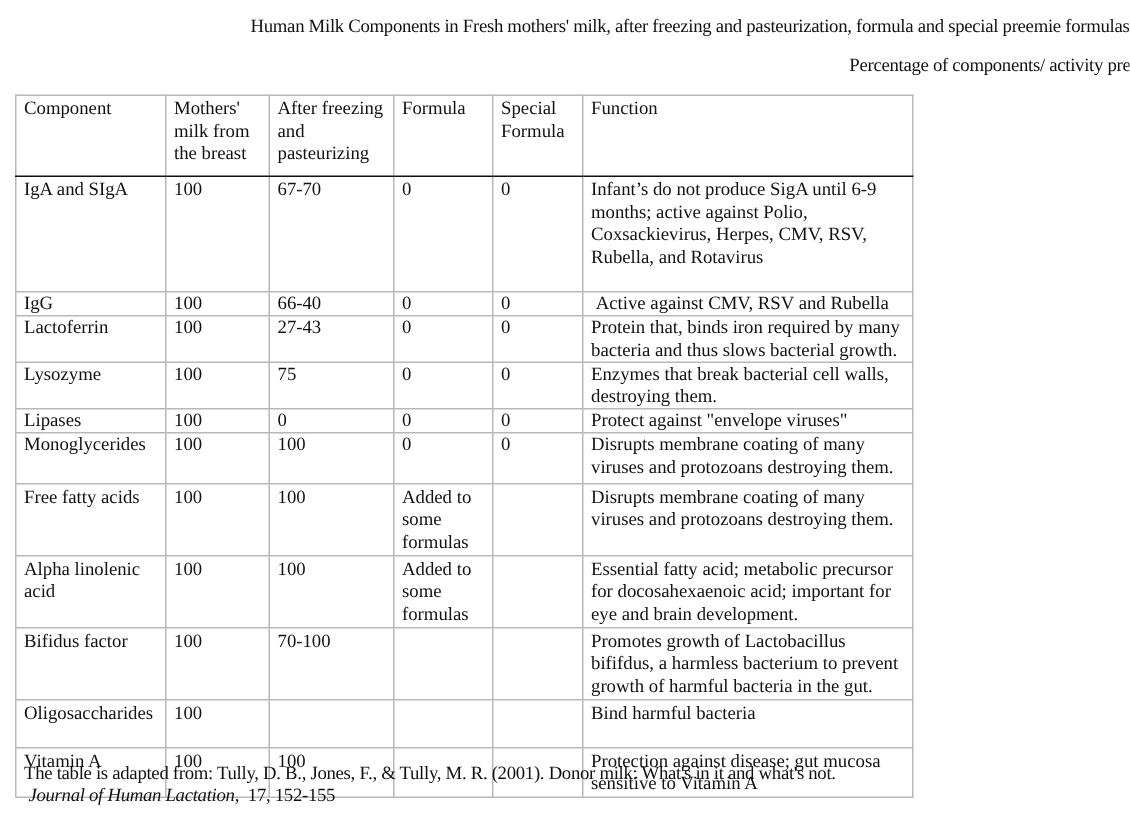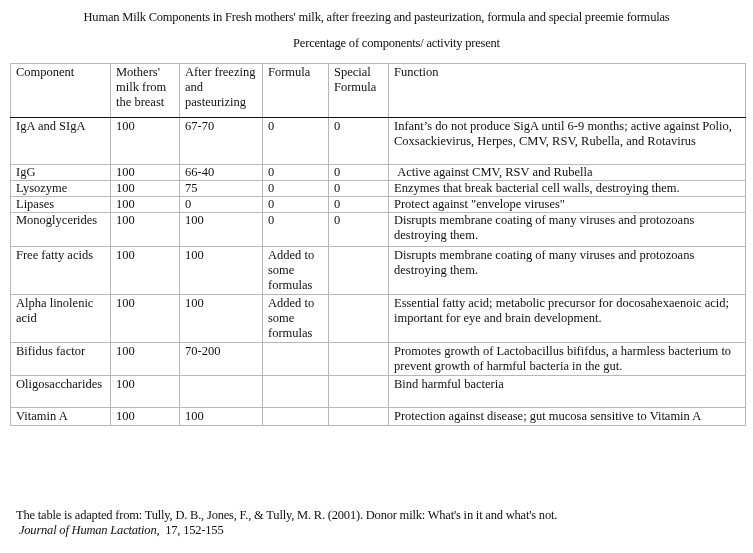--- a/index.html
+++ b/index.html
@@ -12,32 +12,32 @@
       height: 553px;
       position: relative;
       overflow: hidden;
       font-family: "Liberation Serif", "DejaVu Serif", serif;
       color: #111111;
     }
     .title {
       position: absolute;
       left: 0;
       width: 753px;
-      text-align: center;
+      text-align: right;
       font-size: 12.5px;
       letter-spacing: -0.2px;
     }
     #doc-title { top: 10px; }
     #doc-subtitle { top: 36px; margin-left: 20px; }
 
     table.milk {
       position: absolute;
       left: 10px;
       top: 63px;
-      width: 736px;
+      width: 599px;
       border-collapse: collapse;
       border: 1.5px solid #111111;
       font-size: 12.5px;
       line-height: 15px;
       table-layout: fixed;
       padding-left: 16px;
     }
     table.milk th, table.milk td {
       border: 1px solid #b8b8b8;
       vertical-align: top;
@@ -106,20 +106,28 @@
     </tr>
     <tr class="tight">
       <td>IgG</td>
       <td>100</td>
       <td>66-40</td>
       <td>0</td>
       <td>0</td>
       <td style="white-space: pre-wrap;"> Active against CMV, RSV and Rubella</td>
     </tr>
     <tr class="tight">
+      <td>Lactoferrin</td>
+      <td>100</td>
+      <td>27-43</td>
+      <td>0</td>
+      <td>0</td>
+      <td>Protein that, binds iron required by many bacteria and thus slows bacterial growth.</td>
+    </tr>
+    <tr class="tight">
       <td>Lysozyme</td>
       <td>100</td>
       <td>75</td>
       <td>0</td>
       <td>0</td>
       <td>Enzymes that break bacterial cell walls, destroying them.</td>
     </tr>
     <tr class="tight">
       <td>Lipases</td>
       <td>100</td>
@@ -148,21 +156,21 @@
       <td>Alpha linolenic acid</td>
       <td>100</td>
       <td>100</td>
       <td>Added to some formulas</td>
       <td></td>
       <td>Essential fatty acid; metabolic precursor for docosahexaenoic acid; important for eye and brain development.</td>
     </tr>
     <tr>
       <td>Bifidus factor</td>
       <td>100</td>
-      <td>70-200</td>
+      <td>70-100</td>
       <td></td>
       <td></td>
       <td><span>Promotes growth of </span><span class="italic">Lactobacillus bififdus</span><span>, a harmless bacterium to prevent growth of harmful bacteria in the gut.</span></td>
     </tr>
     <tr class="pad-row">
       <td>Oligosaccharides</td>
       <td>100</td>
       <td></td>
       <td></td>
       <td></td>

